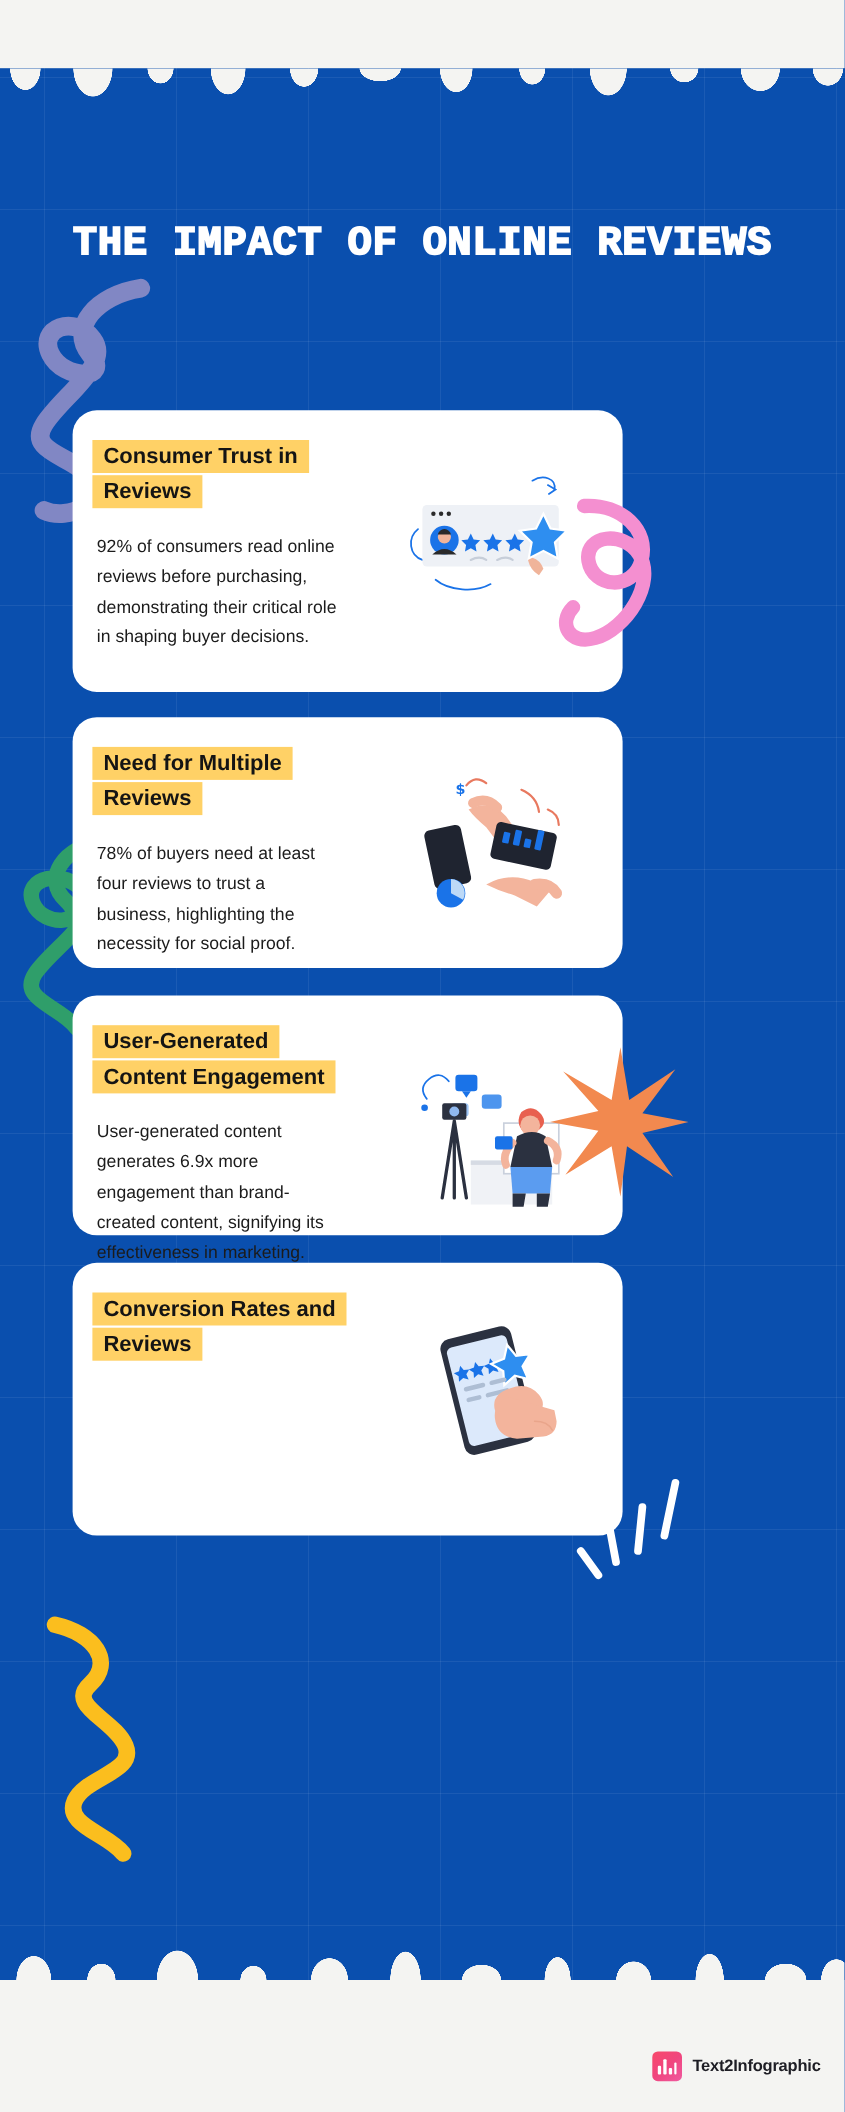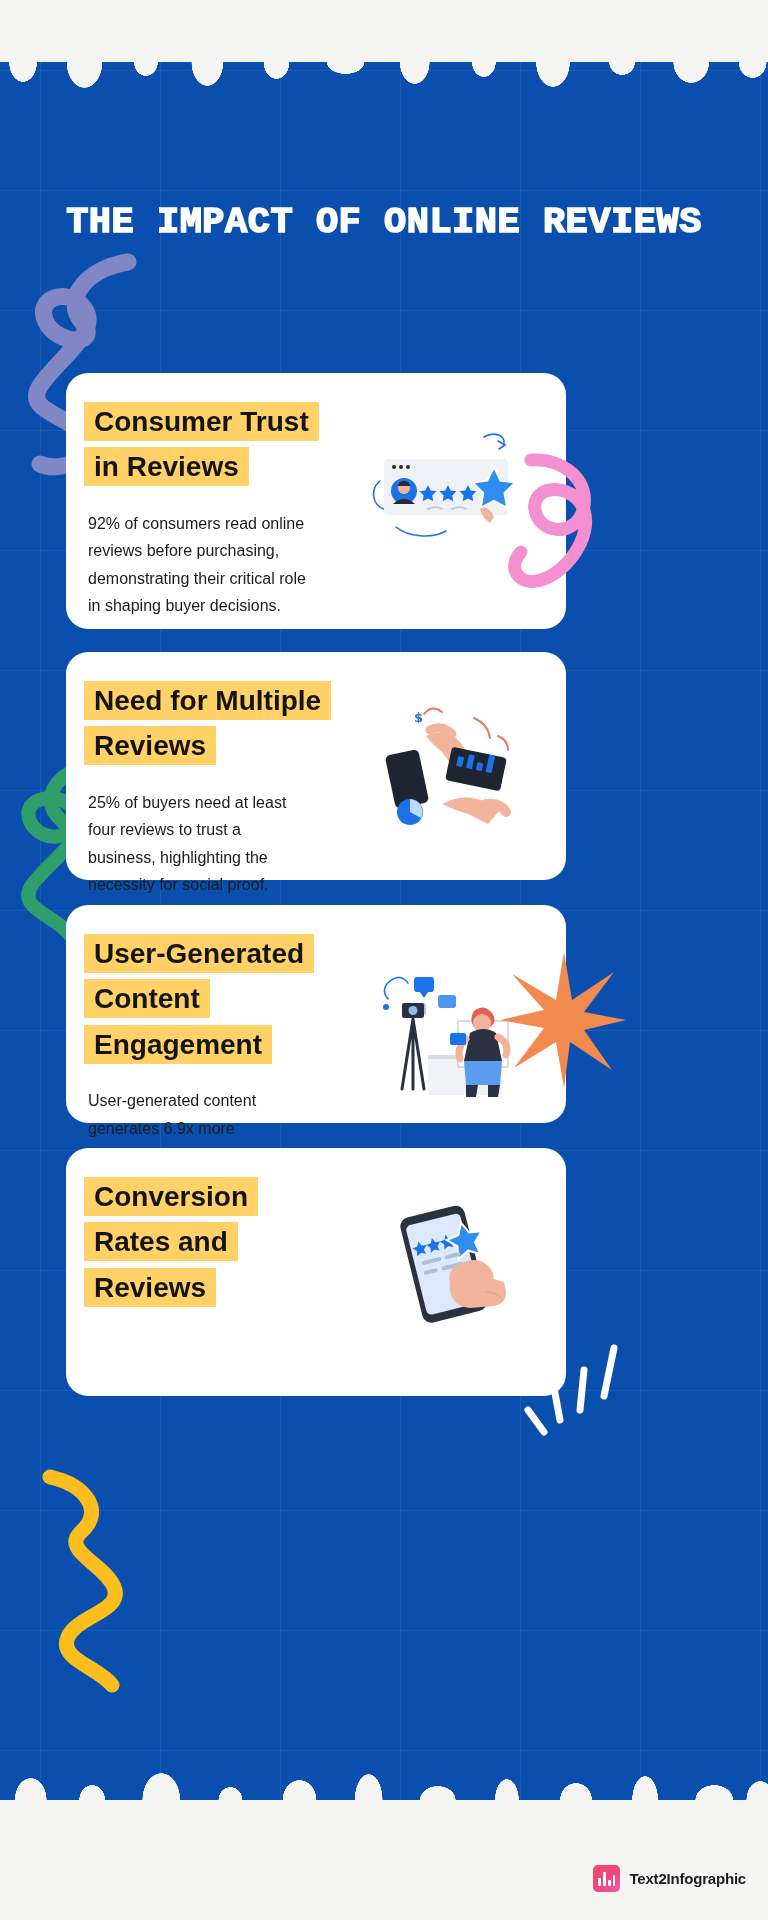--- a/index.html
+++ b/index.html
@@ -117,21 +117,21 @@
 
   
   .card {
     position:absolute; left:66px; width:500px;
     background:#ffffff; border-radius:22px; z-index:10;
     padding:26px 0 0 0;
   }
   .card-body { position:relative; width:100%; height:100%; }
   .headline {
     display:inline; 
-    font-size:28px; font-weight:bold; color:#141414;
+    font-size:20px; font-weight:bold; color:#141414;
     line-height:1.62;
     background:#ffd166;
     box-decoration-break:clone;
     -webkit-box-decoration-break:clone;
     padding:4px 10px;
   }
   .headline-wrap { margin:0 0 0 18px; width:240px; }
   .para {
     margin:20px 0 0 22px; width:222px;
     font-size:16px; line-height:1.72; color:#1b1b1b;
@@ -210,21 +210,21 @@
   <path d="M36 12 C 70 10, 96 34, 88 62 C 80 90, 44 86, 40 62
            C 36 38, 72 34, 86 56 C 102 82, 74 124, 46 132
            C 22 139, 12 118, 26 104" fill="none" stroke="#f48fd0" stroke-width="13" stroke-linecap="round"></path>
 </svg>
 
 <div class="card" style="top:652px; height:228px;">
   <div class="card-body">
     <div class="headline-wrap">
       <span class="headline">Need for Multiple Reviews</span>
     </div>
-    <div class="para">25% of buyers need at least four reviews to trust a business, highlighting the necessity for social proof.</div>
+    <div class="para">78% of buyers need at least four reviews to trust a business, highlighting the necessity for social proof.</div>
 
     <svg class="illus" style="left:300px; top:22px;" width="175" height="140" viewBox="0 0 175 140">
       <path d="M58 14 q8 -10 18 -2" fill="none" stroke="#e8795f" stroke-width="2" stroke-linecap="round"></path>
       <text x="48" y="22" font-family="DejaVu Sans, sans-serif" font-size="13" fill="#1a73e8" font-weight="bold">$</text>
       <path d="M108 18 q14 6 16 20" fill="none" stroke="#e8795f" stroke-width="2" stroke-linecap="round"></path>
       <rect x="24" y="52" width="34" height="54" rx="5" fill="#1f2430" transform="rotate(-12 41 79)"></rect>
       <path d="M60 36 q20 -10 34 6 l10 14 -16 12 -12 -16 q-10 -8 -16 -16z" fill="#f3b49c"></path>
       <path d="M64 30 q12 -6 22 4" fill="none" stroke="#f3b49c" stroke-width="9" stroke-linecap="round"></path>
       <rect x="82" y="52" width="56" height="34" rx="4" fill="#1f2430" transform="rotate(12 110 69)"></rect>
       <g transform="rotate(12 110 69)" fill="#1a73e8">

